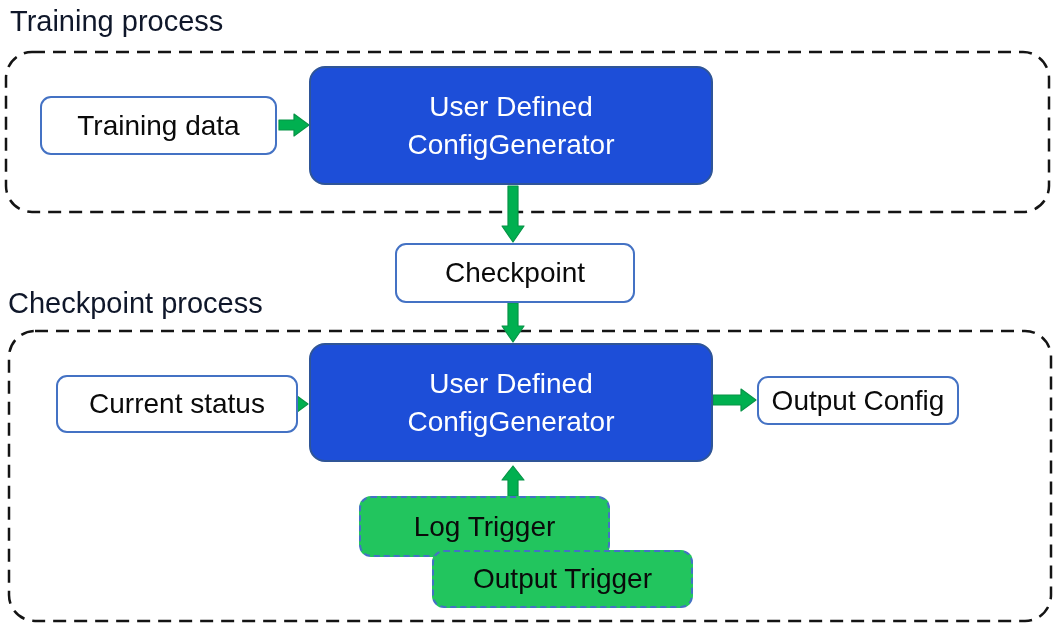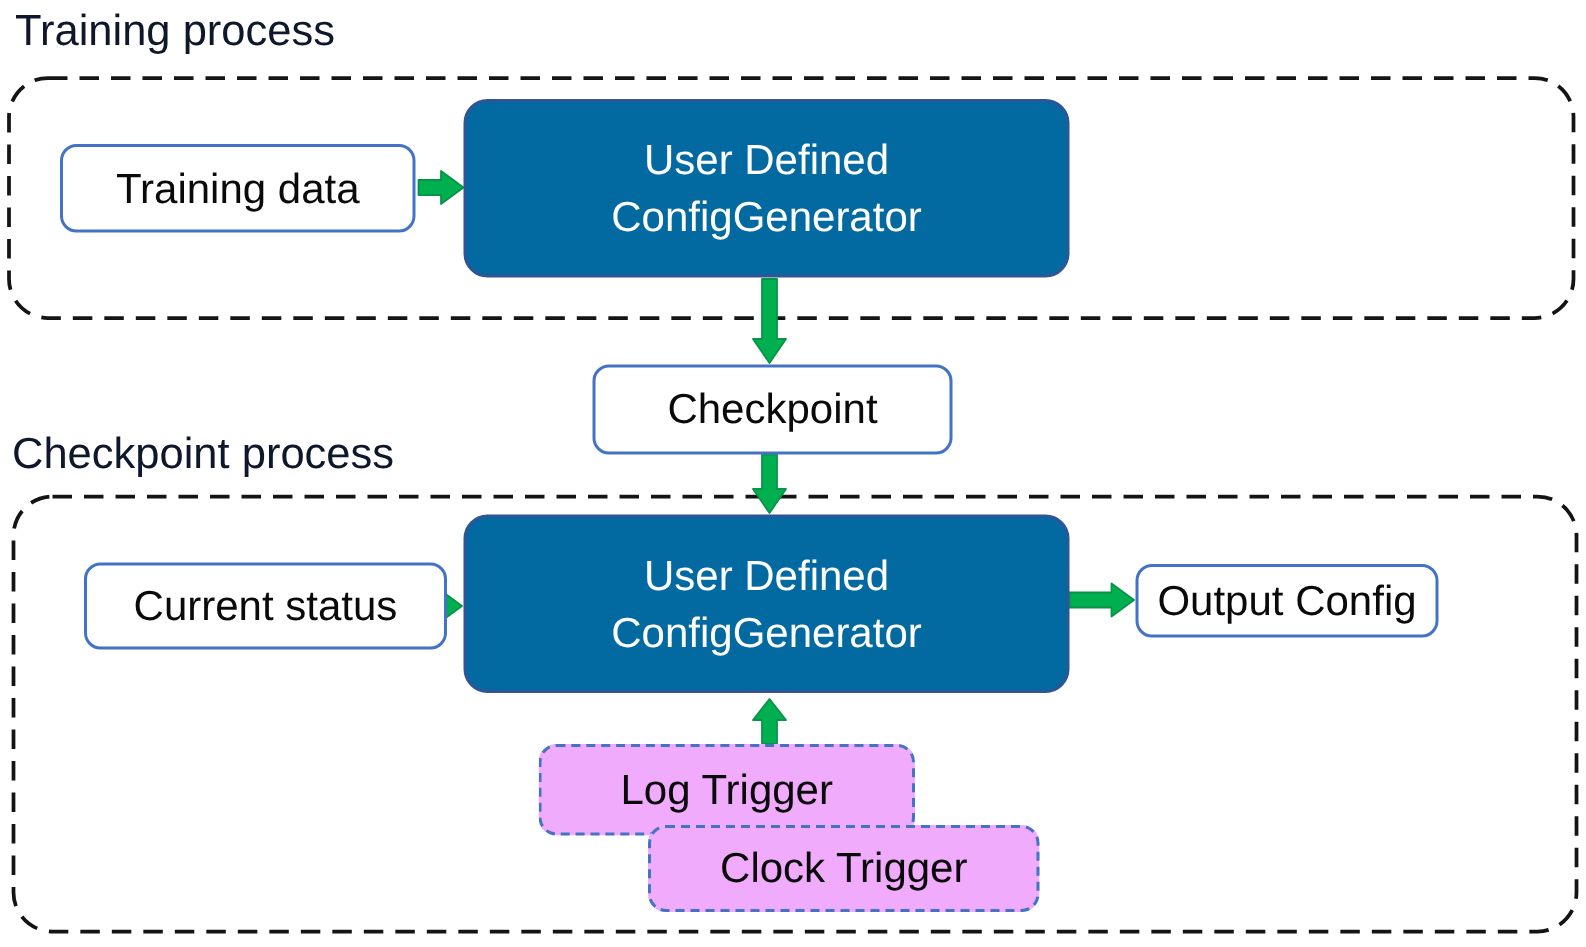--- a/index.html
+++ b/index.html
@@ -49,37 +49,37 @@
     align-items: center;
     justify-content: center;
     font-size: 28px;
     color: #0a0a0a;
     z-index: 3;
     box-sizing: border-box;
     white-space: nowrap;
   }
   .gen-box {
     position: absolute;
-    background: #0369a1;
+    background: #1d4ed8;
     border: 2px solid #2F5597;
     border-radius: 16px;
     display: flex;
     flex-direction: column;
     align-items: center;
     justify-content: center;
     color: #ffffff;
     font-size: 28px;
     line-height: 38px;
     z-index: 3;
     box-sizing: border-box;
     text-align: center;
   }
   .trigger-box {
     position: absolute;
-    background: #f0abfc;
+    background: #22c55e;
     border: 2px dashed #4472C4;
     border-radius: 12px;
     display: flex;
     align-items: center;
     justify-content: center;
     font-size: 28px;
     color: #0a0a0a;
     box-sizing: border-box;
     white-space: nowrap;
   }
@@ -145,16 +145,16 @@
 
   <div class="light-box" id="node-output-config">
     <span>Output Config</span>
   </div>
 
   <div class="trigger-box" id="node-log-trigger">
     <span>Log Trigger</span>
   </div>
 
   <div class="trigger-box" id="node-clock-trigger">
-    <span>Clock Trigger</span>
+    <span>Output Trigger</span>
   </div>
 
 </div>
 
 </body></html>

